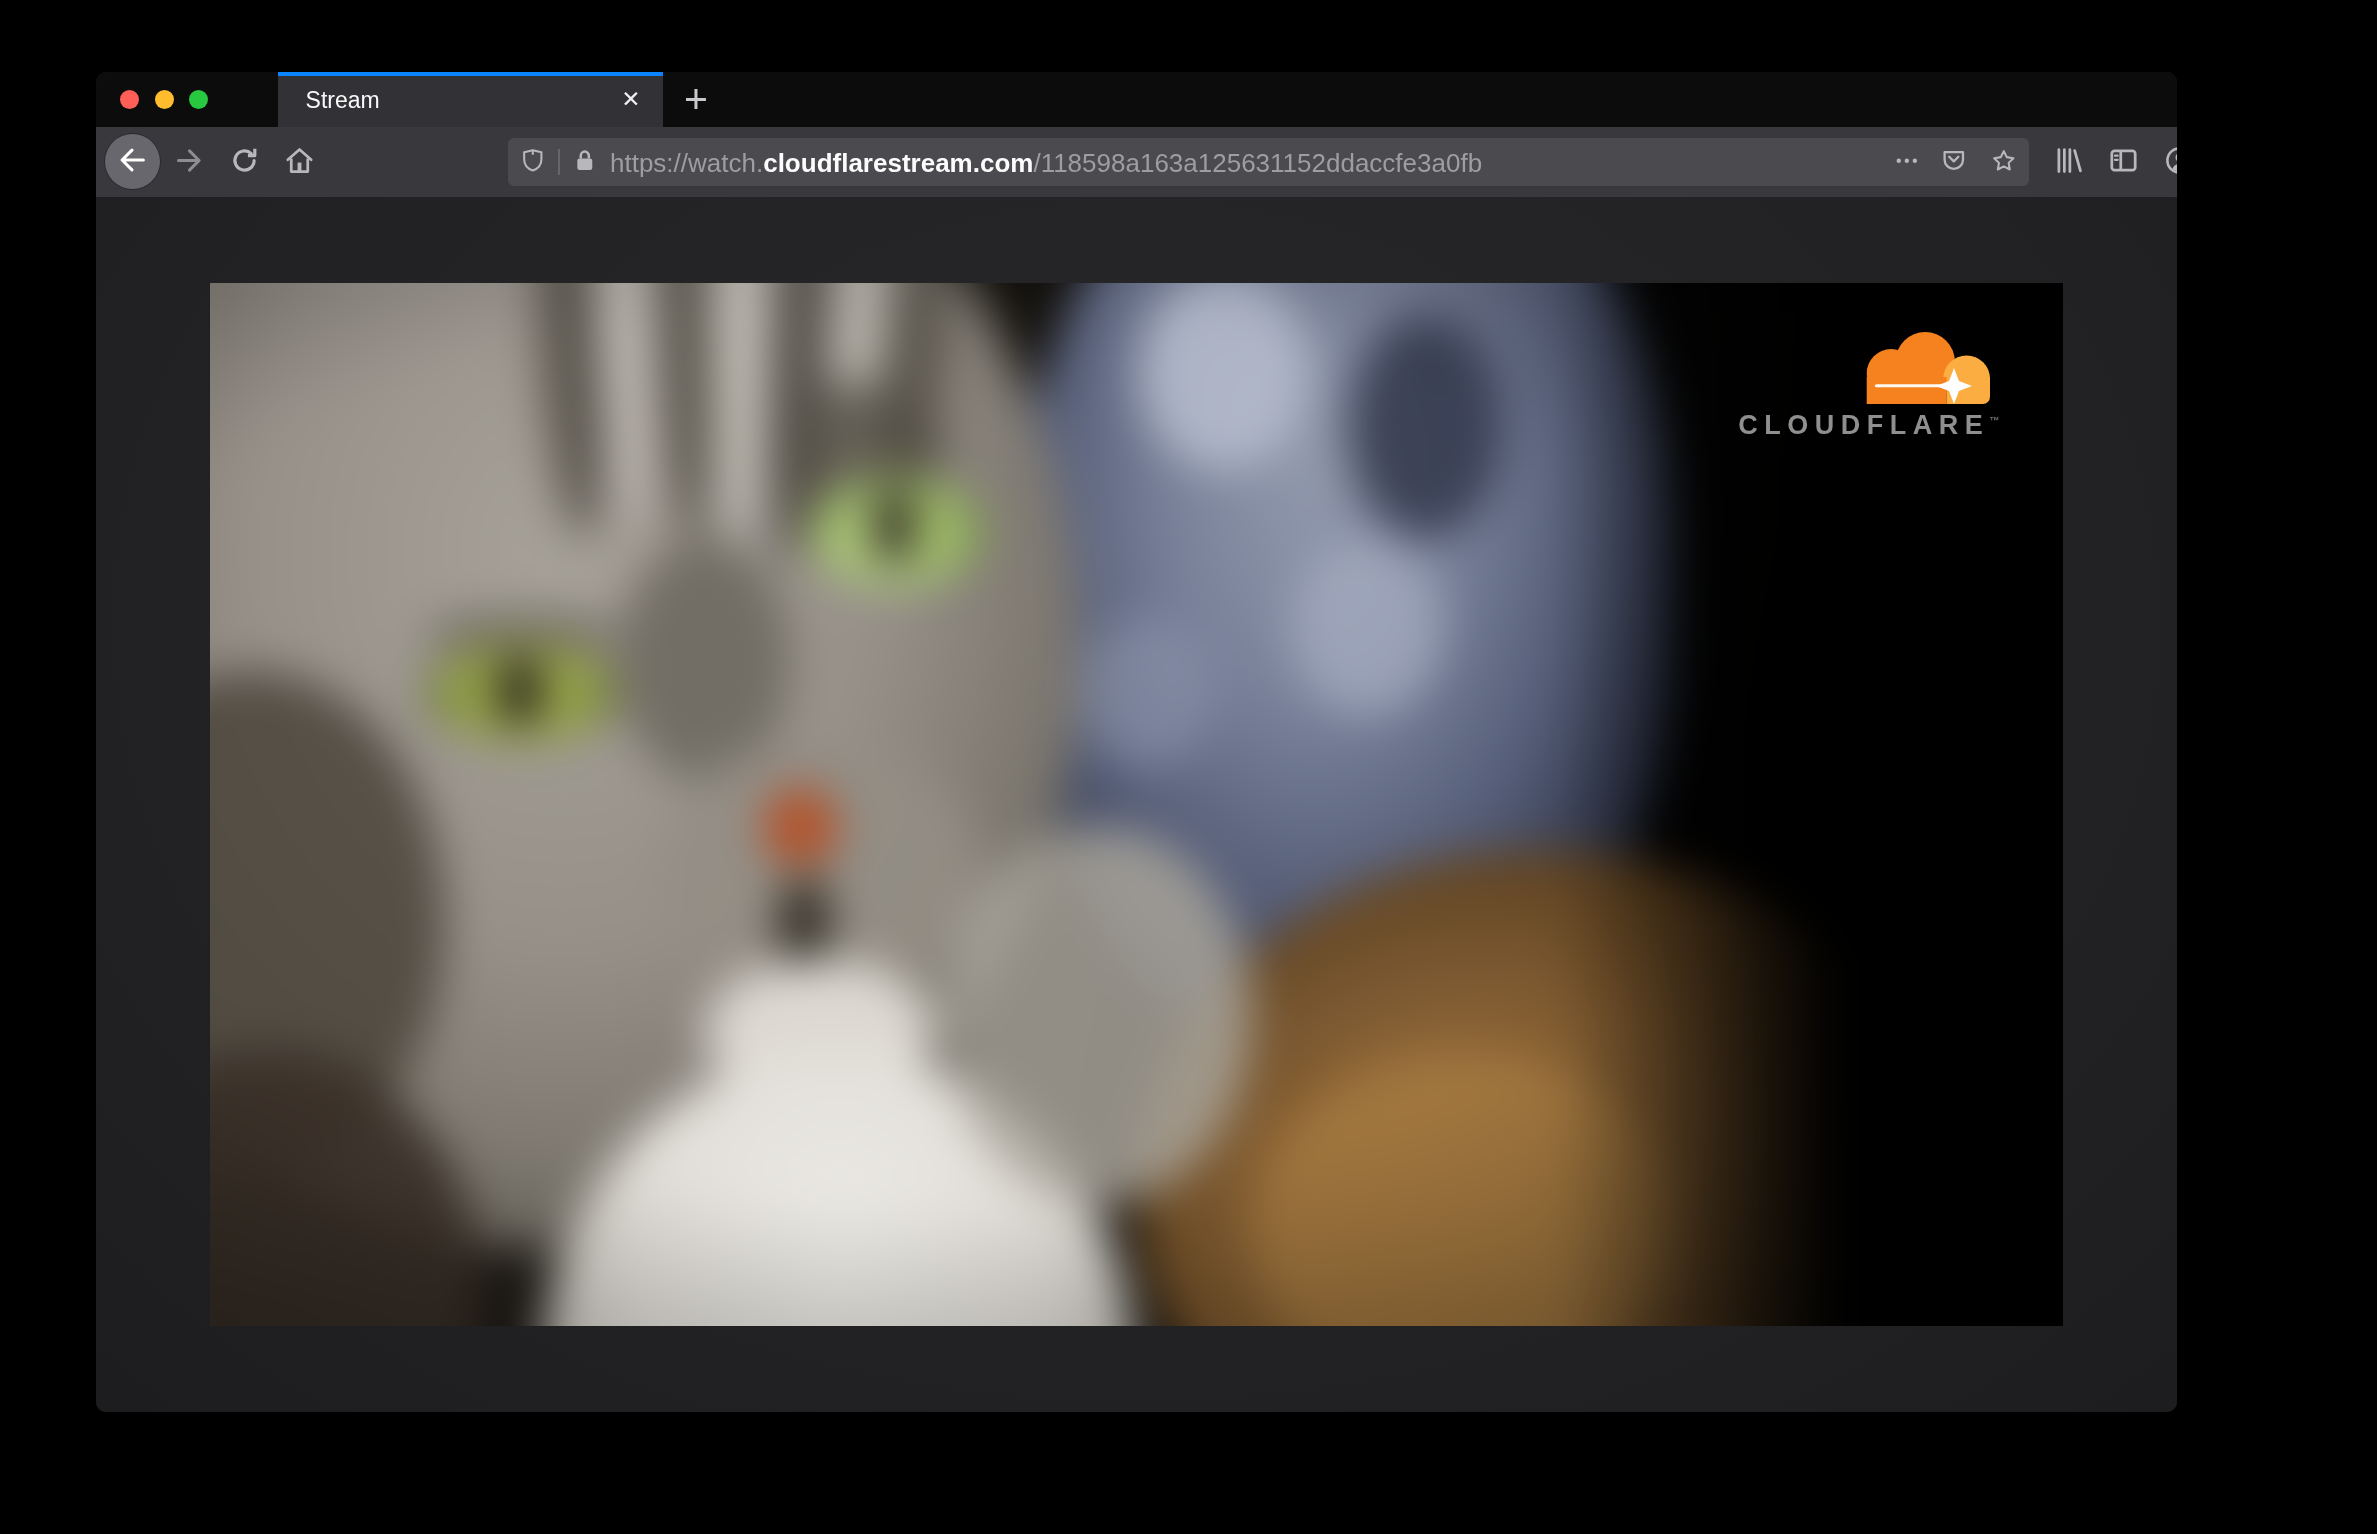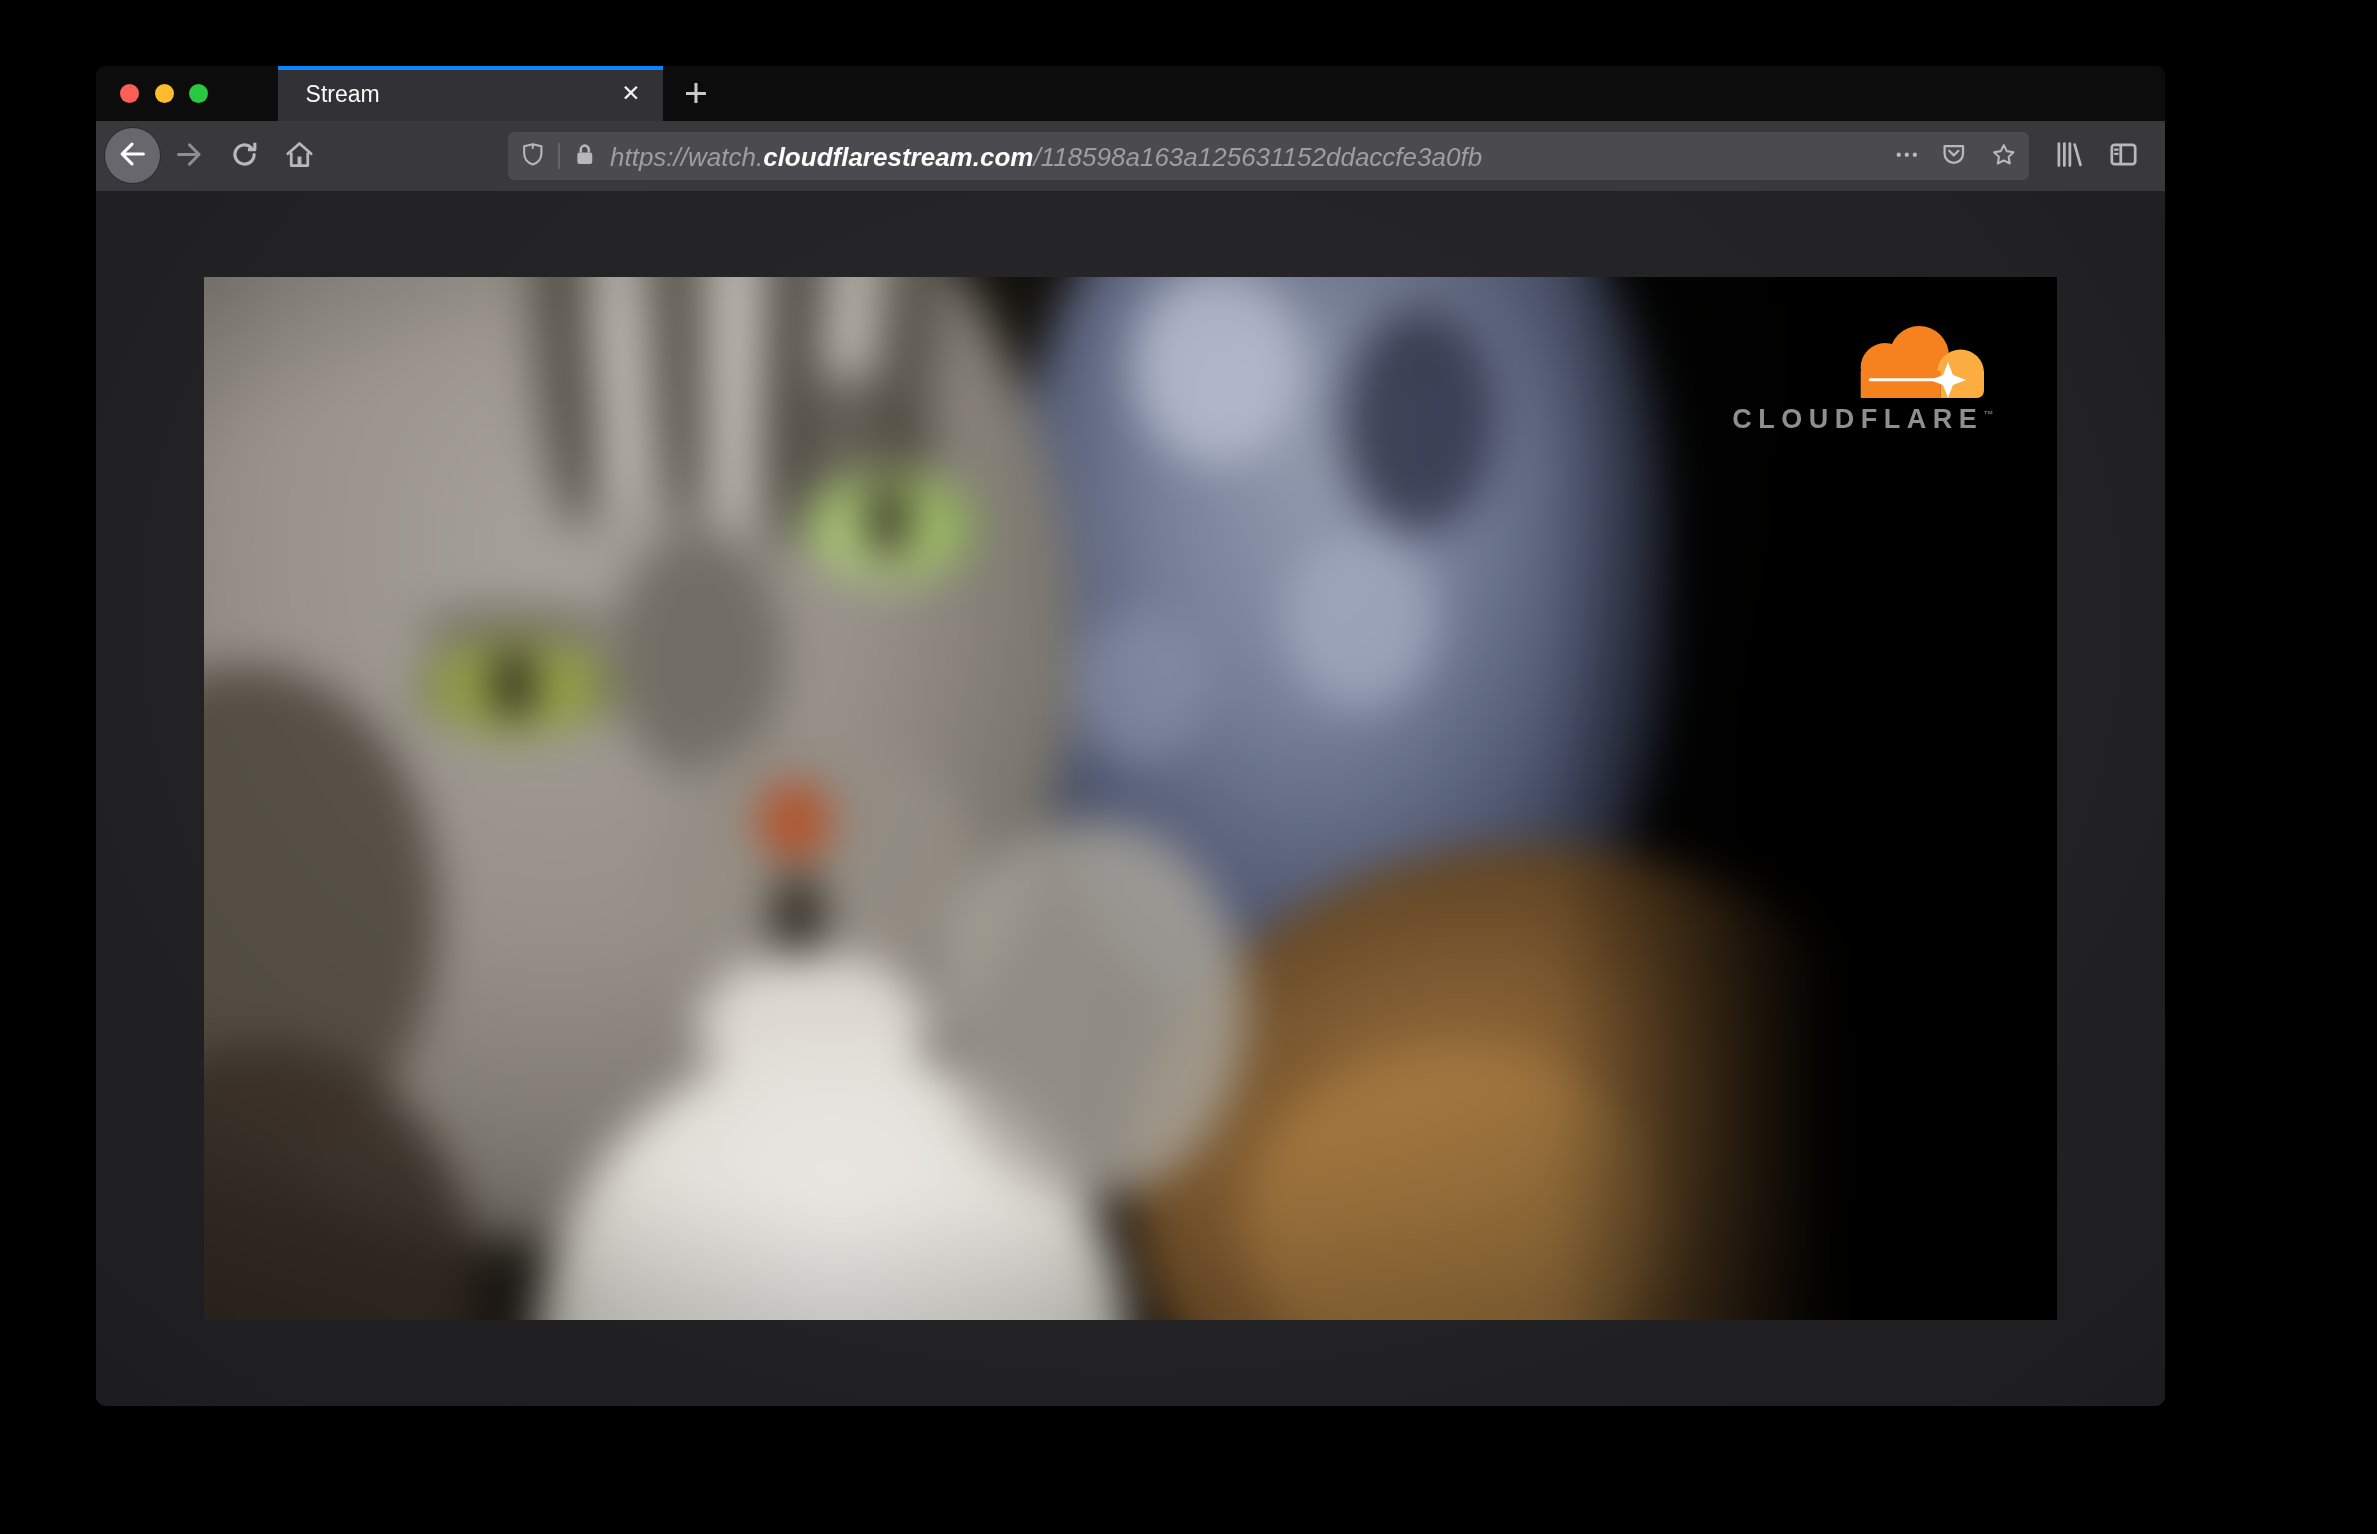--- a/index.html
+++ b/index.html
@@ -1,21 +1,21 @@
 <!DOCTYPE html>
 <html style="font-size:13.8px"><head>
 <meta charset="utf-8">
 <style>
   html,body{margin:0;padding:0;background:#000;}
   #stage{position:relative;width:2377px;height:1534px;background:#000;overflow:hidden;
          font-family:"Liberation Sans","DejaVu Sans",sans-serif;}
   
-  .window{position:absolute;left:96px;top:66px;width:2069px;height:1340px;
+  .window{position:absolute;left:96px;top:72px;width:2069px;height:1340px;
           border-radius:10.3px;overflow:hidden;background:#232325;
-          box-shadow:0 26px 78px rgba(0,0,0,.85);}
+          box-shadow:0 26px 78px rgba(0,0,0,.85);padding-left:12px;}
   
   .tabbar{position:absolute;left:0;top:0;width:100%;height:55px;background:#0c0c0d;}
   .traffic{position:absolute;left:24px;top:0;height:55px;display:flex;align-items:center;gap:15.5px;}
   .light{width:19px;height:19px;border-radius:50%;}
   .light.red{background:#ff5f57;} .light.yellow{background:#febc2e;} .light.green{background:#28c840;}
   .tab{position:absolute;left:182px;top:0;width:385px;height:55px;background:#313136;}
   .tab-accent{position:absolute;left:0;top:0;width:100%;height:4.3px;background:#0a84ff;}
   .tab-title{position:absolute;left:27.6px;top:0;height:55px;line-height:57px;color:#f9f9fa;font-size:23px;}
   .tab-close{position:absolute;right:15.5px;top:11.2px;width:33px;height:33px;display:flex;align-items:center;
              justify-content:center;color:#f0f0f2;font-size:23px;border-radius:4.3px;cursor:default;}
@@ -28,21 +28,21 @@
   .tool-icon svg{width:33px;height:33px;}
   .btn-back{position:absolute;left:8.6px;top:6.9px;width:55px;height:55px;border-radius:50%;background:#67676d;
             display:flex;align-items:center;justify-content:center;box-shadow:0 0 0 0.9px rgba(0,0,0,.25);}
   .btn-back svg{width:34px;height:34px;}
   .i-forward{left:74px;} .i-reload{left:129px;} .i-home{left:184px;}
   .i-library{left:1953px;} .i-sidebar{left:2008px;} .i-account{left:2064px;} .i-menu{left:2132px;}
   .toolbar-divider{position:absolute;left:2115px;top:16.4px;width:1.7px;height:38px;background:#5c5c61;}
   .badge{position:absolute;right:-3.4px;top:-4.3px;width:16.4px;height:16.4px;border-radius:50%;background:#17aaf0;}
   
   .urlbar{position:absolute;left:412px;top:11.2px;width:1521px;height:48px;background:#4a4a4f;
-          border-radius:6px;font-style:italic;}
+          border-radius:6px;}
   .url-icon{position:absolute;top:9.5px;width:29px;height:29px;display:flex;align-items:center;justify-content:center;}
   .url-icon svg{width:27.6px;height:27.6px;}
   .i-shield{left:10.3px;} .i-lock{left:62px;}
   .url-divider{position:absolute;left:50px;top:11.2px;width:1.7px;height:26px;background:#66666b;}
   .url-text{position:absolute;left:102px;top:0;height:48px;line-height:50px;font-size:26px;white-space:nowrap;}
   .url-dim{color:#9d9da2;} .url-domain{color:#fcfcfd;font-weight:700;}
   .i-dots{left:1384px;} .i-pocket{left:1431px;} .i-star{left:1481px;}
   
   .content{position:absolute;left:0;top:125px;width:100%;height:1215px;
            background:radial-gradient(ellipse at 50% 35%,#28282a 0%,#232325 55%,#1d1d1f 100%);

